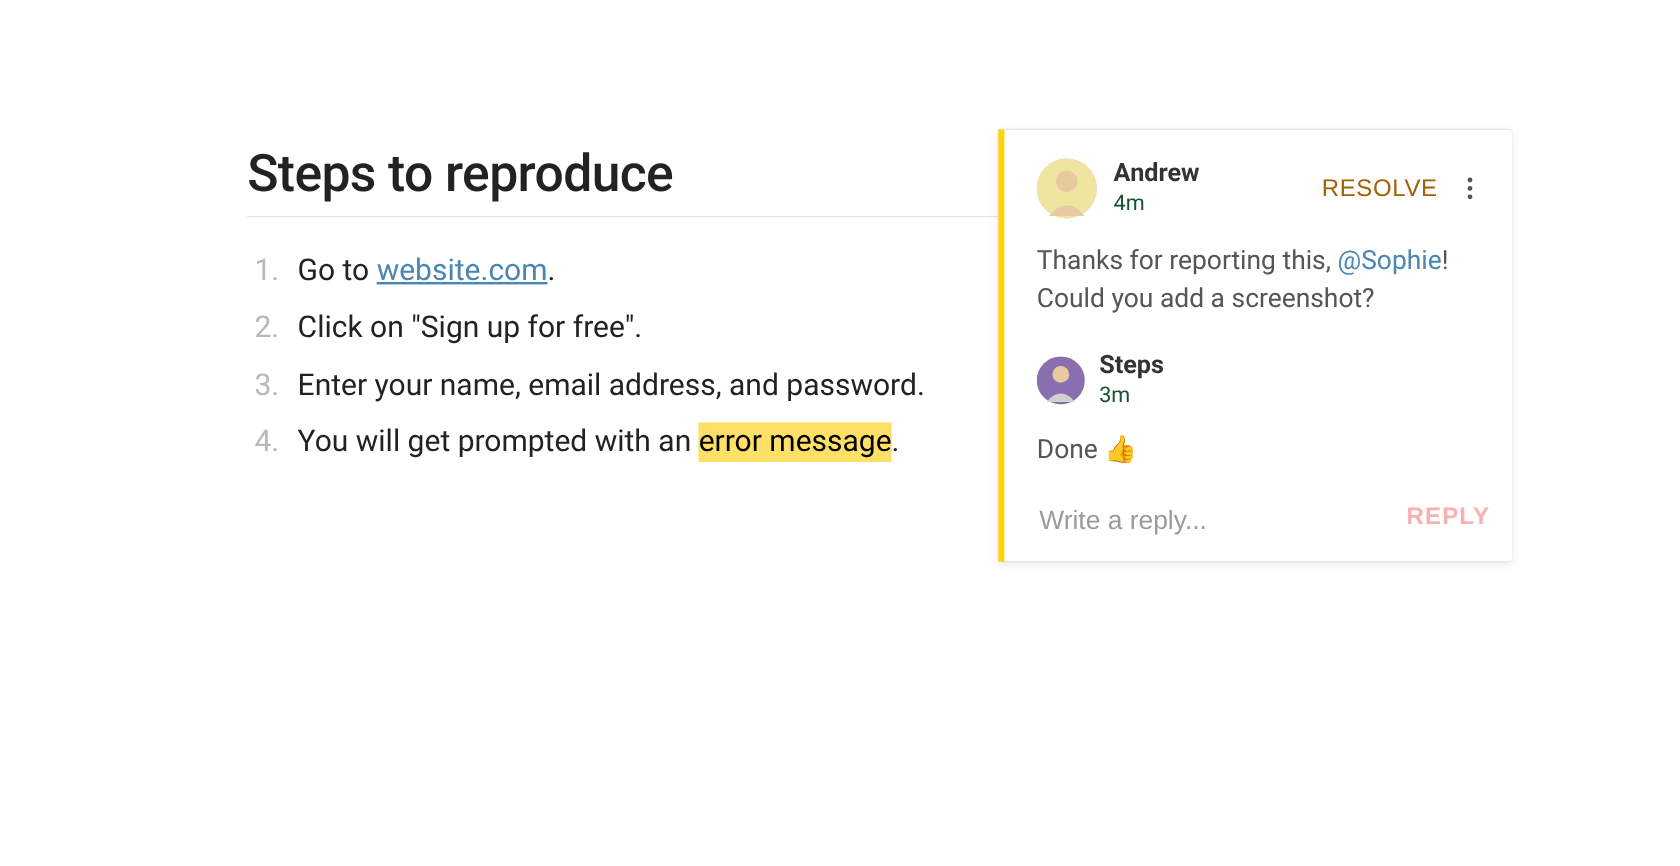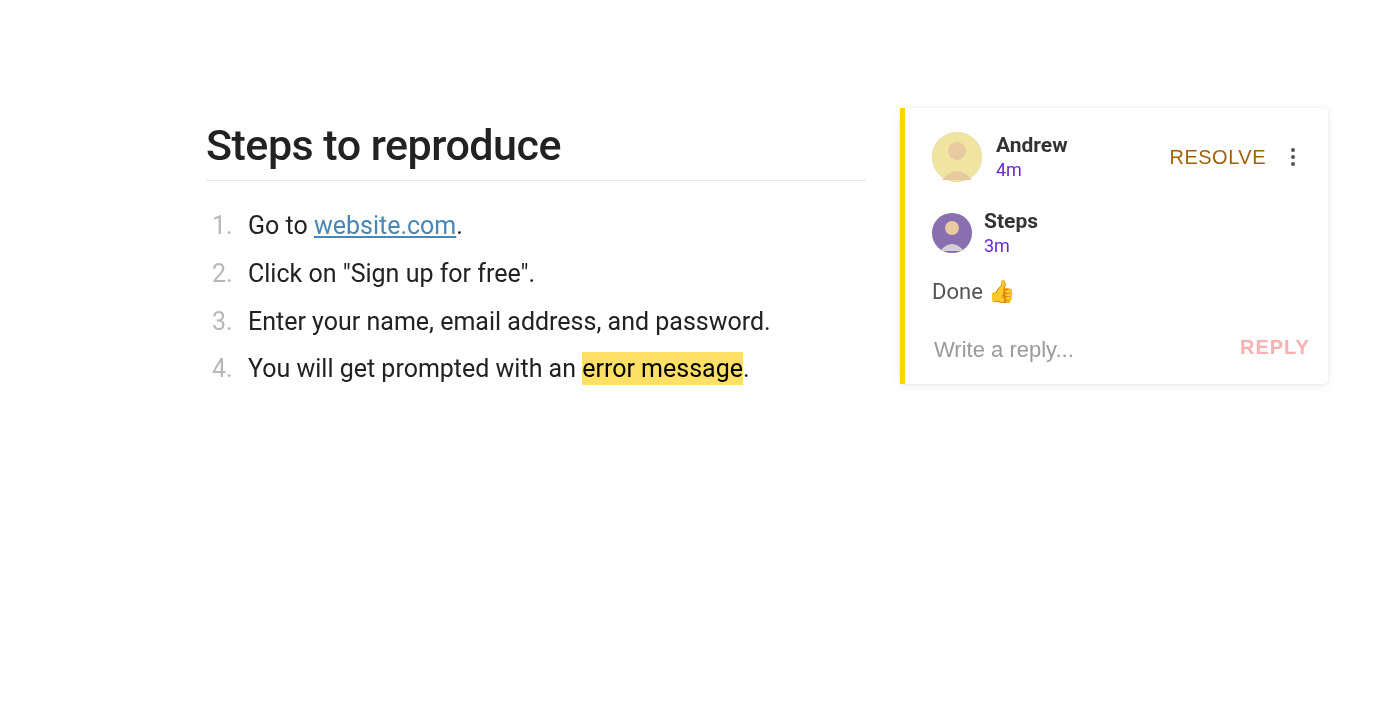--- a/index.html
+++ b/index.html
@@ -62,21 +62,21 @@
   }
   .link { color: #4a86b4; text-decoration: underline; }
   mark.hl {
     background: #ffe066;
     padding: 2px 0;
   }
 
   
   .panel {
     position: absolute;
-    left: 900px;
+    left: 832px;
     top: 108px;
     width: 428px;
     background: #ffffff;
     box-shadow: 0 2px 10px rgba(0,0,0,0.08), 0 0 1px rgba(0,0,0,0.2);
     border-radius: 2px;
   }
   .panel::before {
     content: "";
     position: absolute;
     left: 0; top: 0; bottom: 0;
@@ -90,21 +90,21 @@
   .avatar {
     width: 50px; height: 50px;
     border-radius: 50%;
     flex: 0 0 50px;
     margin-right: 14px;
     background: #ccc;
   }
   .avatar.sm { width: 40px; height: 40px; flex: 0 0 40px; margin-right: 12px; }
   .who { display: flex; flex-direction: column; }
   .author { font-size: 21px; font-weight: 700; color: #333; line-height: 1.1; }
-  .time { font-size: 18px; color: #6d28d9; margin-top: 2px; }
+  .time { font-size: 18px; color: #14532d; margin-top: 2px; }
 
   .header-actions { margin-left: auto; display: flex; align-items: center; gap: 18px; }
   .resolve-btn {
     background: none; border: none; padding: 0;
     font-size: 20px; font-weight: 500; color: #a16207; letter-spacing: 0.5px;
     cursor: pointer;
   }
   .kebab {
     width: 18px; height: 26px;
     display: flex; flex-direction: column; justify-content: center; align-items: center;
@@ -181,20 +181,23 @@
           </div>
           <div class="header-actions">
             <button class="resolve-btn">RESOLVE</button>
             <div class="kebab">
               <span></span>
                 <span></span>
                 <span></span>
             </div>
           </div>
         </div>
+        <div class="comment-body">
+          <span>Thanks for reporting this, </span><span class="mention">@Sophie</span><span>! Could you add a screenshot?</span>
+        </div>
       </div>
 
       <div class="comment">
         <div class="comment-header">
           <div class="avatar sm">
             <svg viewBox="0 0 40 40" width="40" height="40">
                 <circle cx="20" cy="20" r="20" fill="#8a6fb0"></circle>
                 <circle cx="20" cy="15" r="7" fill="#e8c9a0"></circle>
                 <path d="M8 38 Q20 24 32 38 Z" fill="#d0d0d0"></path>
               </svg>

